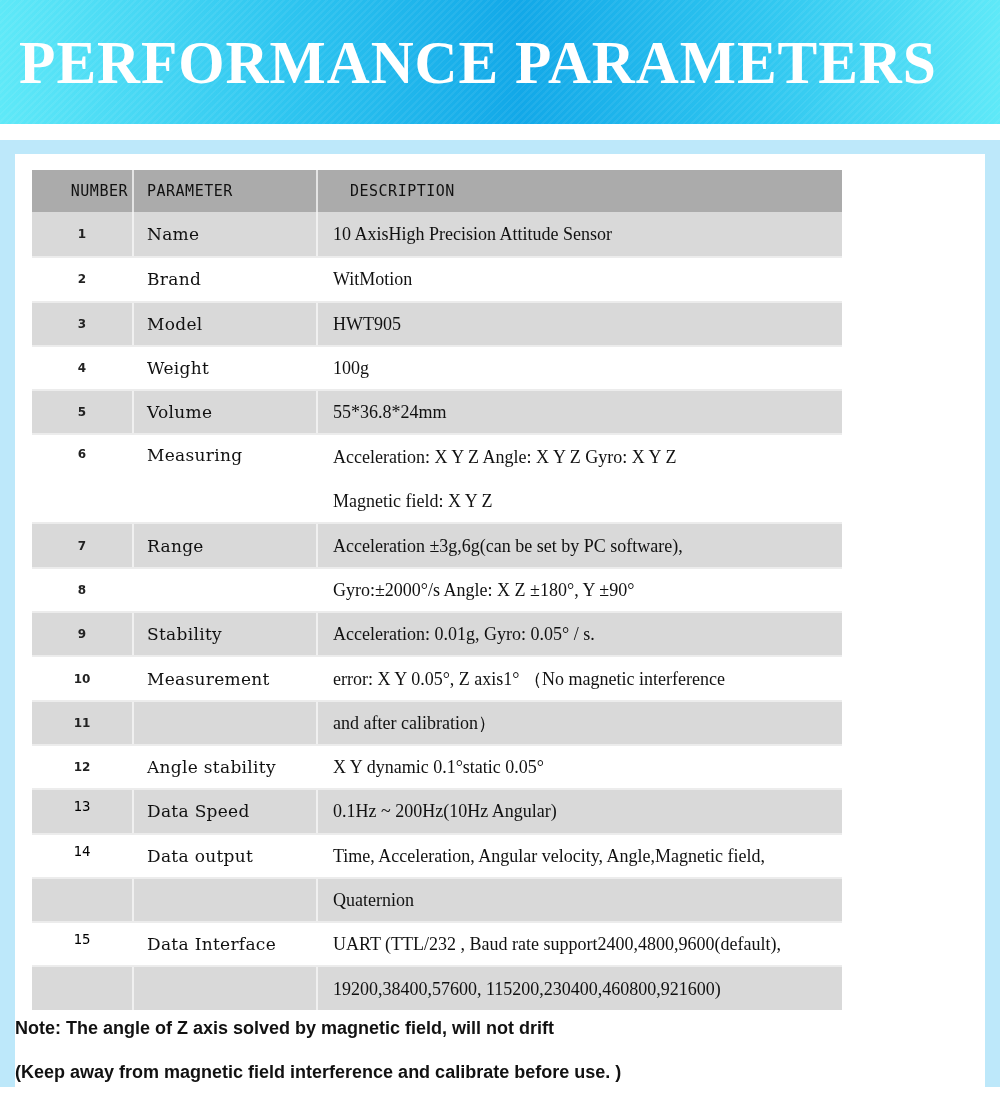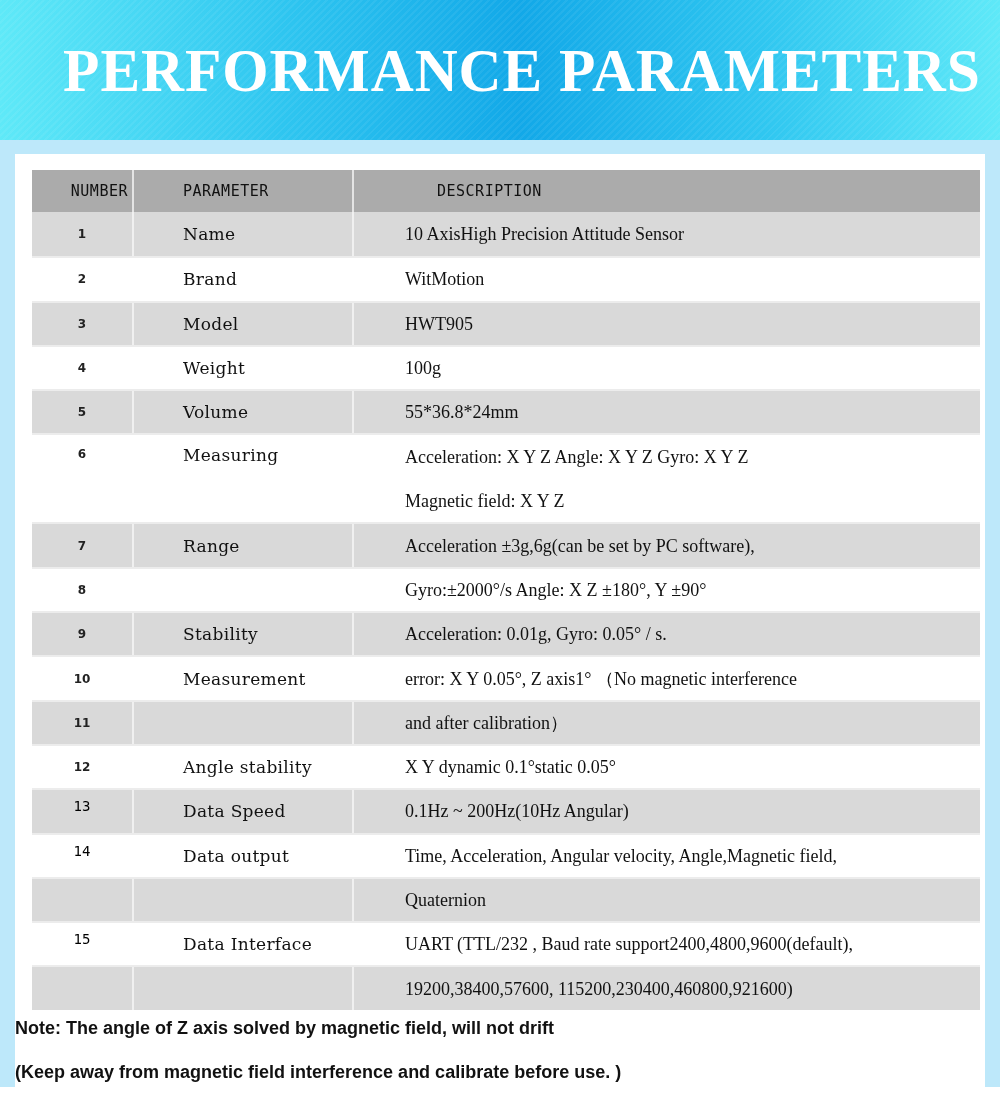--- a/index.html
+++ b/index.html
@@ -1,22 +1,22 @@
 <!DOCTYPE html>
 <html><head>
 <meta charset="utf-8">
 <style>
   * { box-sizing: border-box; margin: 0; padding: 0; }
   html, body { width: 1000px; height: 1101px; background: #ffffff; overflow: hidden; }
   body { position: relative; font-family: "DejaVu Serif", "Liberation Serif", serif; color: #111; }
 
   .banner {
-    position: absolute; left: 0; top: 0; width: 1000px; height: 140px;
+    position: absolute; left: 0; top: 0; width: 1000px; height: 124px;
     background: linear-gradient(90deg, #5fe9f8 0%, #2fc6f0 28%, #12a8e8 52%, #2fc6f0 76%, #5fe9f8 100%);
-    display: flex; align-items: center; justify-content: flex-end;
+    display: flex; align-items: center; justify-content: flex-start;
     overflow: hidden;
   }
   .banner::after {
     content: ""; position: absolute; inset: 0;
     background: repeating-linear-gradient(135deg, rgba(255,255,255,0.06) 0 2px, rgba(255,255,255,0) 2px 5px);
   }
   .banner-title {
     position: relative; z-index: 1;
     font-family: "Liberation Serif", "DejaVu Serif", serif;
     font-size: 62px; letter-spacing: 1px; color: #ffffff;
@@ -30,41 +30,41 @@
   }
   .panel {
     position: absolute; left: 15px; top: 154px; width: 970px; height: 933px;
     background: #ffffff;
   }
 
   .table {
     position: absolute; left: 32px; top: 170px; width: 948px;
   }
   .row {
-    display: flex; height: 44.3px; width: 948px; gap: 36px;
+    display: flex; height: 44.3px; width: 810px;
   }
   .row.tall { height: 89px; }
   .row.header { height: 42px; background: #ababab; }
   .row.shade { background: #d9d9d9; }
   .row.white { background: #ffffff; }
 
   .cell { position: relative; display: flex; align-items: center; }
   .c-num { width: 102px; justify-content: center; border-right: 2px solid #f0f0f0; }
   .c-param { width: 184px; padding-left: 13px; border-right: 2px solid #f0f0f0; }
   .c-desc { flex: 1; padding-left: 15px; flex-direction: column; align-items: flex-start; justify-content: center; }
   .row.white .c-num, .row.white .c-param { border-right-color: transparent; }
   .row + .row { border-top: 2px solid #ececec; }
 
   .header .cell {
     font-family: "DejaVu Sans Mono", "Liberation Mono", monospace;
     font-size: 15px; color: #111; letter-spacing: 0.5px;
   }
   .header .c-num { justify-content: flex-end; padding-right: 4px; border-right: 2px solid #e4e4e4; }
   .header .c-param { border-right: 2px solid #e4e4e4; }
-  .header .c-desc { padding-left: 47px; }
+  .header .c-desc { padding-left: 32px; }
 
   .num-text { font-family: "DejaVu Sans", "Liberation Sans", sans-serif; font-size: 12px; font-weight: bold; color: #222; }
   .num-text.light { font-family: "DejaVu Sans Mono", monospace; font-weight: normal; font-size: 14px; color: #000000; align-self: flex-start; margin-top: 8px; }
   .param-text { font-size: 17px; letter-spacing: 0.3px; }
   .desc-line { font-family: "Liberation Serif", "DejaVu Serif", serif; font-size: 18px; white-space: nowrap; line-height: 44px; }
 
   .notes {
     position: absolute; left: 15px; top: 1013px; width: 875px;
     text-align: left;
     font-family: "Liberation Sans", "DejaVu Sans", sans-serif;

